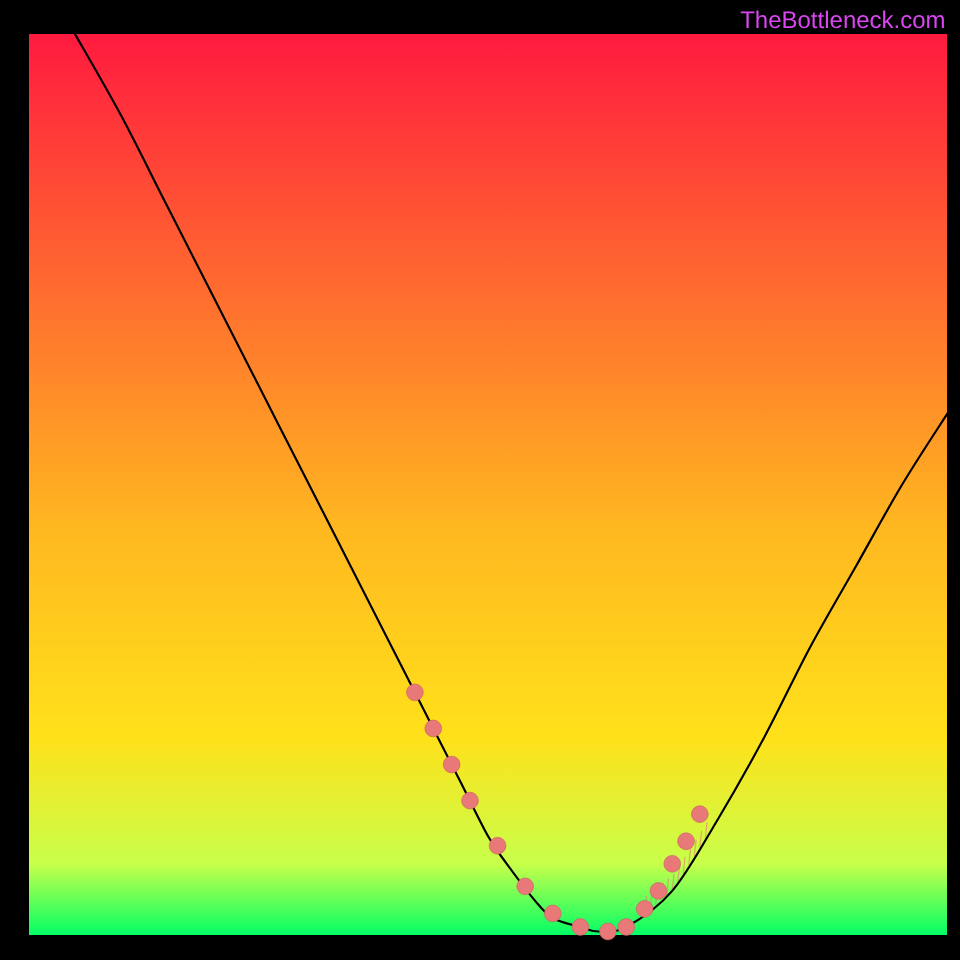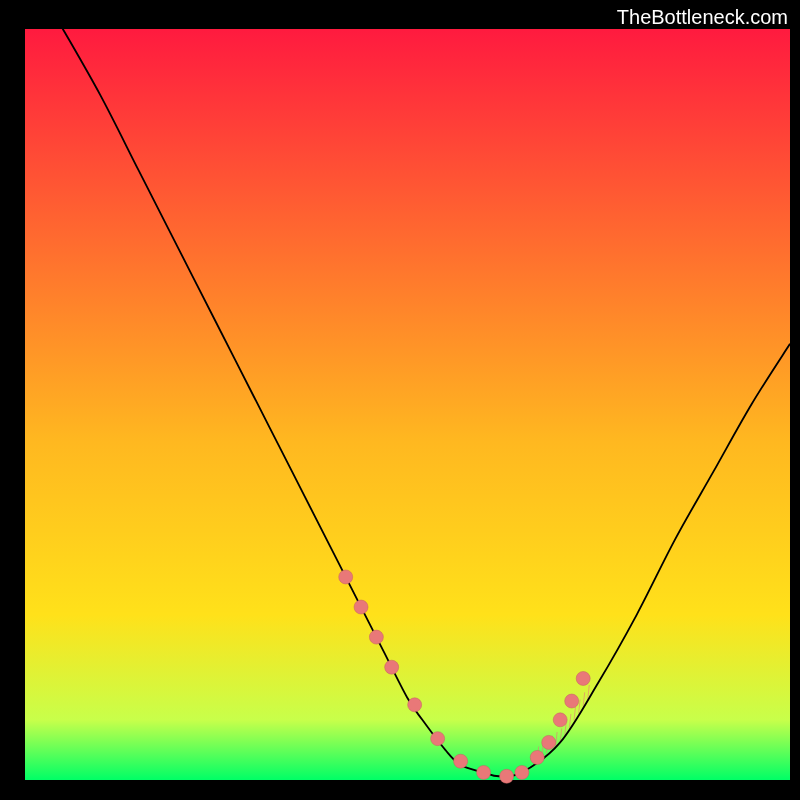--- a/index.html
+++ b/index.html
@@ -12,21 +12,21 @@
   }
   .chart-container {
     position: relative;
     width: 800px;
     height: 800px;
   }
   .watermark {
     position: absolute;
     top: 6px;
     right: 12px;
-    color: #ffffff;
+    color: #d946ef;
     font-family: Arial, Helvetica, sans-serif;
     font-size: 20px;
     font-weight: 500;
     z-index: 5;
     pointer-events: none;
   }
   svg.chart {
     width: 800px;
     height: 800px;
     display: block;

